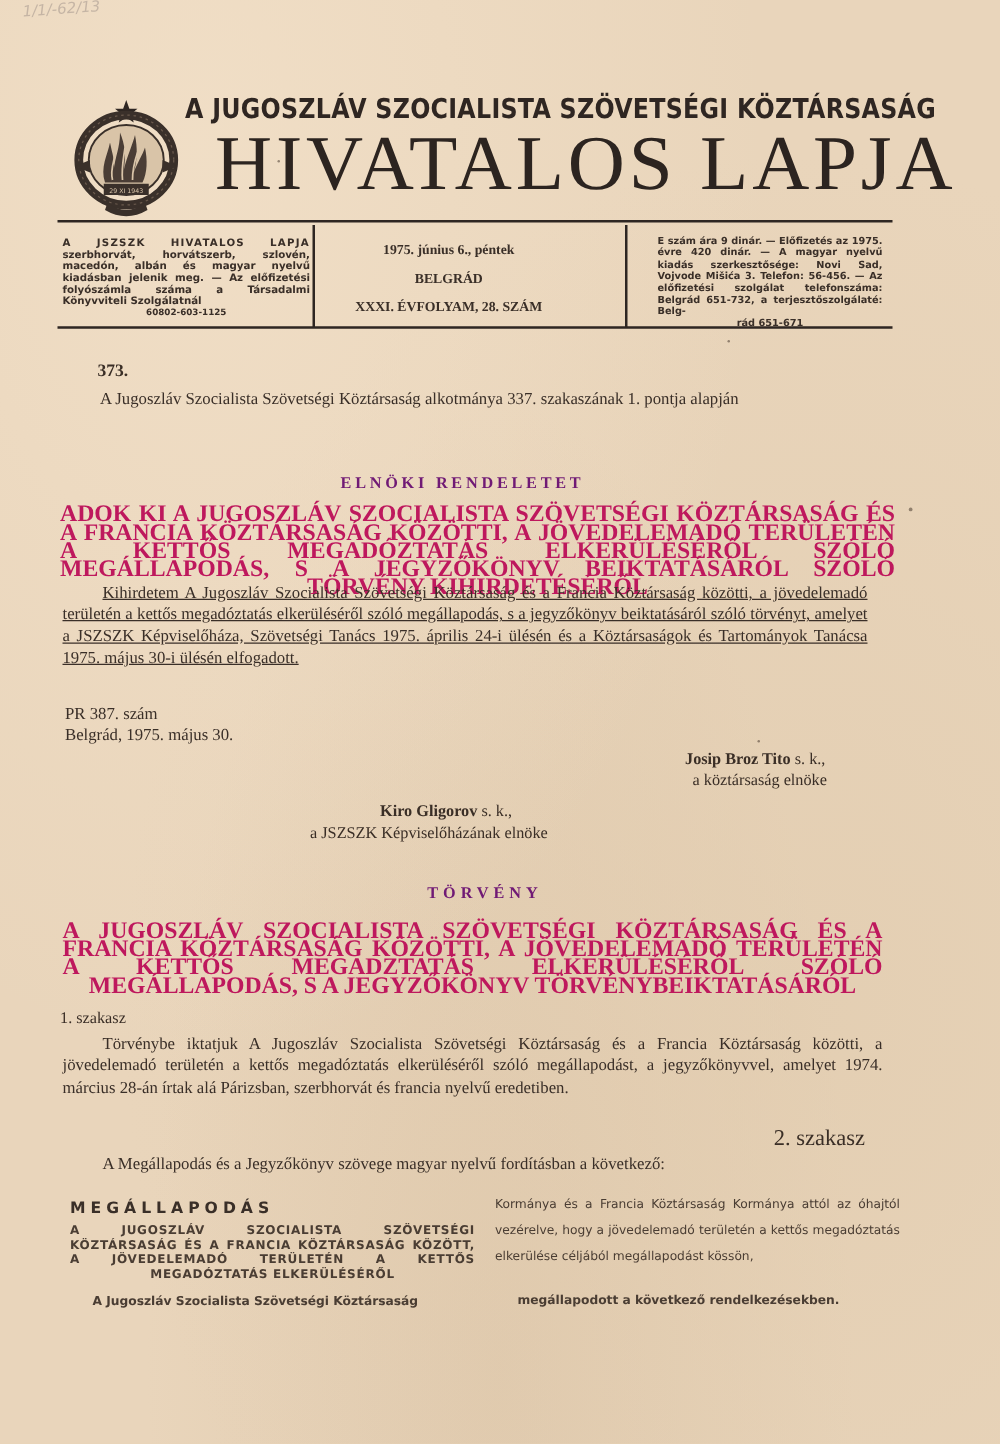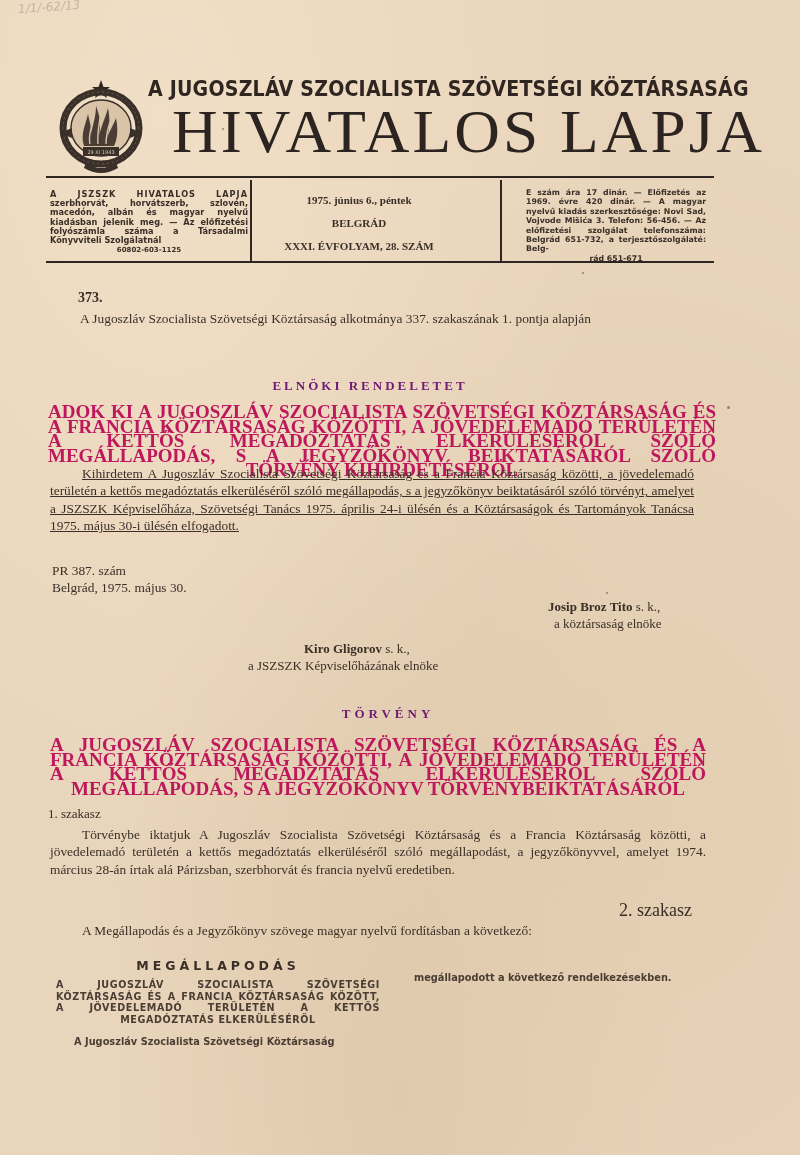--- a/index.html
+++ b/index.html
@@ -166,21 +166,21 @@
     }
 
     
     .col-left { left: 56px; top: 958px; width: 324px; }
     .col-right { left: 396px; top: 953px; width: 324px; }
     .h-megall {
       font-family: "DejaVu Sans", sans-serif;
       font-weight: bold;
       font-size: 12.5px;
       letter-spacing: 4px;
-      text-align: center;
+      text-align: left;
       color: #3a2f28;
       margin-bottom: 6px;
     }
     .caps-3 {
       font-family: "DejaVu Sans", sans-serif;
       font-weight: bold;
       font-size: 9.6px;
       line-height: 11.6px;
       letter-spacing: 0.6px;
       text-align: justify;
@@ -241,21 +241,21 @@
   <span class="acct">60802-603-1125</span>
 </div>
 
 <div class="abs info-mid">
   <div>1975. június 6., péntek</div>
   <div>BELGRÁD</div>
   <div>XXXI. ÉVFOLYAM, 28. SZÁM</div>
 </div>
 
 <div class="abs info-right">
-  <span>E szám ára 17 dinár. — Előfizetés az 1969. évre 420 dinár. — A magyar nyelvű kiadás szerkesztősége: Novi Sad, Vojvode Mišića 3. Telefon: 56-456. — Az előfizetési szolgálat telefonszáma: Belgrád 651-732, a terjesztőszolgálaté: Belg-</span>
+  <span>E szám ára 9 dinár. — Előfizetés az 1975. évre 420 dinár. — A magyar nyelvű kiadás szerkesztősége: Novi Sad, Vojvode Mišića 3. Telefon: 56-456. — Az előfizetési szolgálat telefonszáma: Belgrád 651-732, a terjesztőszolgálaté: Belg-</span>
   <span class="last">rád 651-671</span>
 </div>
 
 <div class="abs doc-num">373.</div>
 <div class="abs p intro">A Jugoszláv Szocialista Szövetségi Köztársaság alkotmánya 337. szakaszának 1. pontja alapján</div>
 
 <div class="abs heading-spaced h-elnoki">ELNÖKI RENDELETET</div>
 <div class="abs caps-block caps-1">ADOK KI A JUGOSZLÁV SZOCIALISTA SZÖVETSÉGI KÖZTÁRSASÁG ÉS A FRANCIA KÖZTÁRSASÁG KÖZÖTTI, A JÖVEDELEMADÓ TERÜLETÉN A KETTŐS MEGADÓZTATÁS ELKERÜLÉSÉRŐL SZÓLÓ MEGÁLLAPODÁS, S A JEGYZŐKÖNYV BEIKTATÁSÁRÓL SZÓLÓ TÖRVÉNY KIHIRDETÉSÉRŐL</div>
 
 <div class="abs p p-kihirdetem">Kihirdetem A Jugoszláv Szocialista Szövetségi Köztársaság és a Francia Köztársaság közötti, a jövedelemadó területén a kettős megadóztatás elkerüléséről szóló megállapodás, s a jegyzőkönyv beiktatásáról szóló törvényt, amelyet a JSZSZK Képviselőháza, Szövetségi Tanács 1975. április 24-i ülésén és a Köztársaságok és Tartományok Tanácsa 1975. május 30-i ülésén elfogadott.</div>
@@ -284,19 +284,20 @@
 <div class="abs szakasz2">2. szakasz</div>
 <div class="abs p p-megall">A Megállapodás és a Jegyzőkönyv szövege magyar nyelvű fordításban a következő:</div>
 
 <div class="abs col-left">
   <div class="h-megall">MEGÁLLAPODÁS</div>
   <div class="caps-3">A JUGOSZLÁV SZOCIALISTA SZÖVETSÉGI KÖZTÁRSASÁG ÉS A FRANCIA KÖZTÁRSASÁG KÖZÖTT, A JÖVEDELEMADÓ TERÜLETÉN A KETTŐS MEGADÓZTATÁS ELKERÜLÉSÉRŐL</div>
   <div class="col-text bolder">A Jugoszláv Szocialista Szövetségi Köztársaság</div>
 </div>
 
 <div class="abs col-right">
+  <div class="col-text">Kormánya és a Francia Köztársaság Kormánya attól az óhajtól vezérelve, hogy a jövedelemadó területén a kettős megadóztatás elkerülése céljából megállapodást kössön,</div>
   <div class="col-text bolder last">megállapodott a következő rendelkezésekben.</div>
 </div>
 
 <div class="abs dust" style="left:727px;top:406px"></div>
 <div class="abs dust" style="left:606px;top:592px;width:2px;height:2px"></div>
 <div class="abs dust" style="left:582px;top:272px;width:2px;height:2px"></div>
 <div class="abs dust" style="left:222px;top:128px;width:2px;height:2px"></div>
 
 </body></html>

